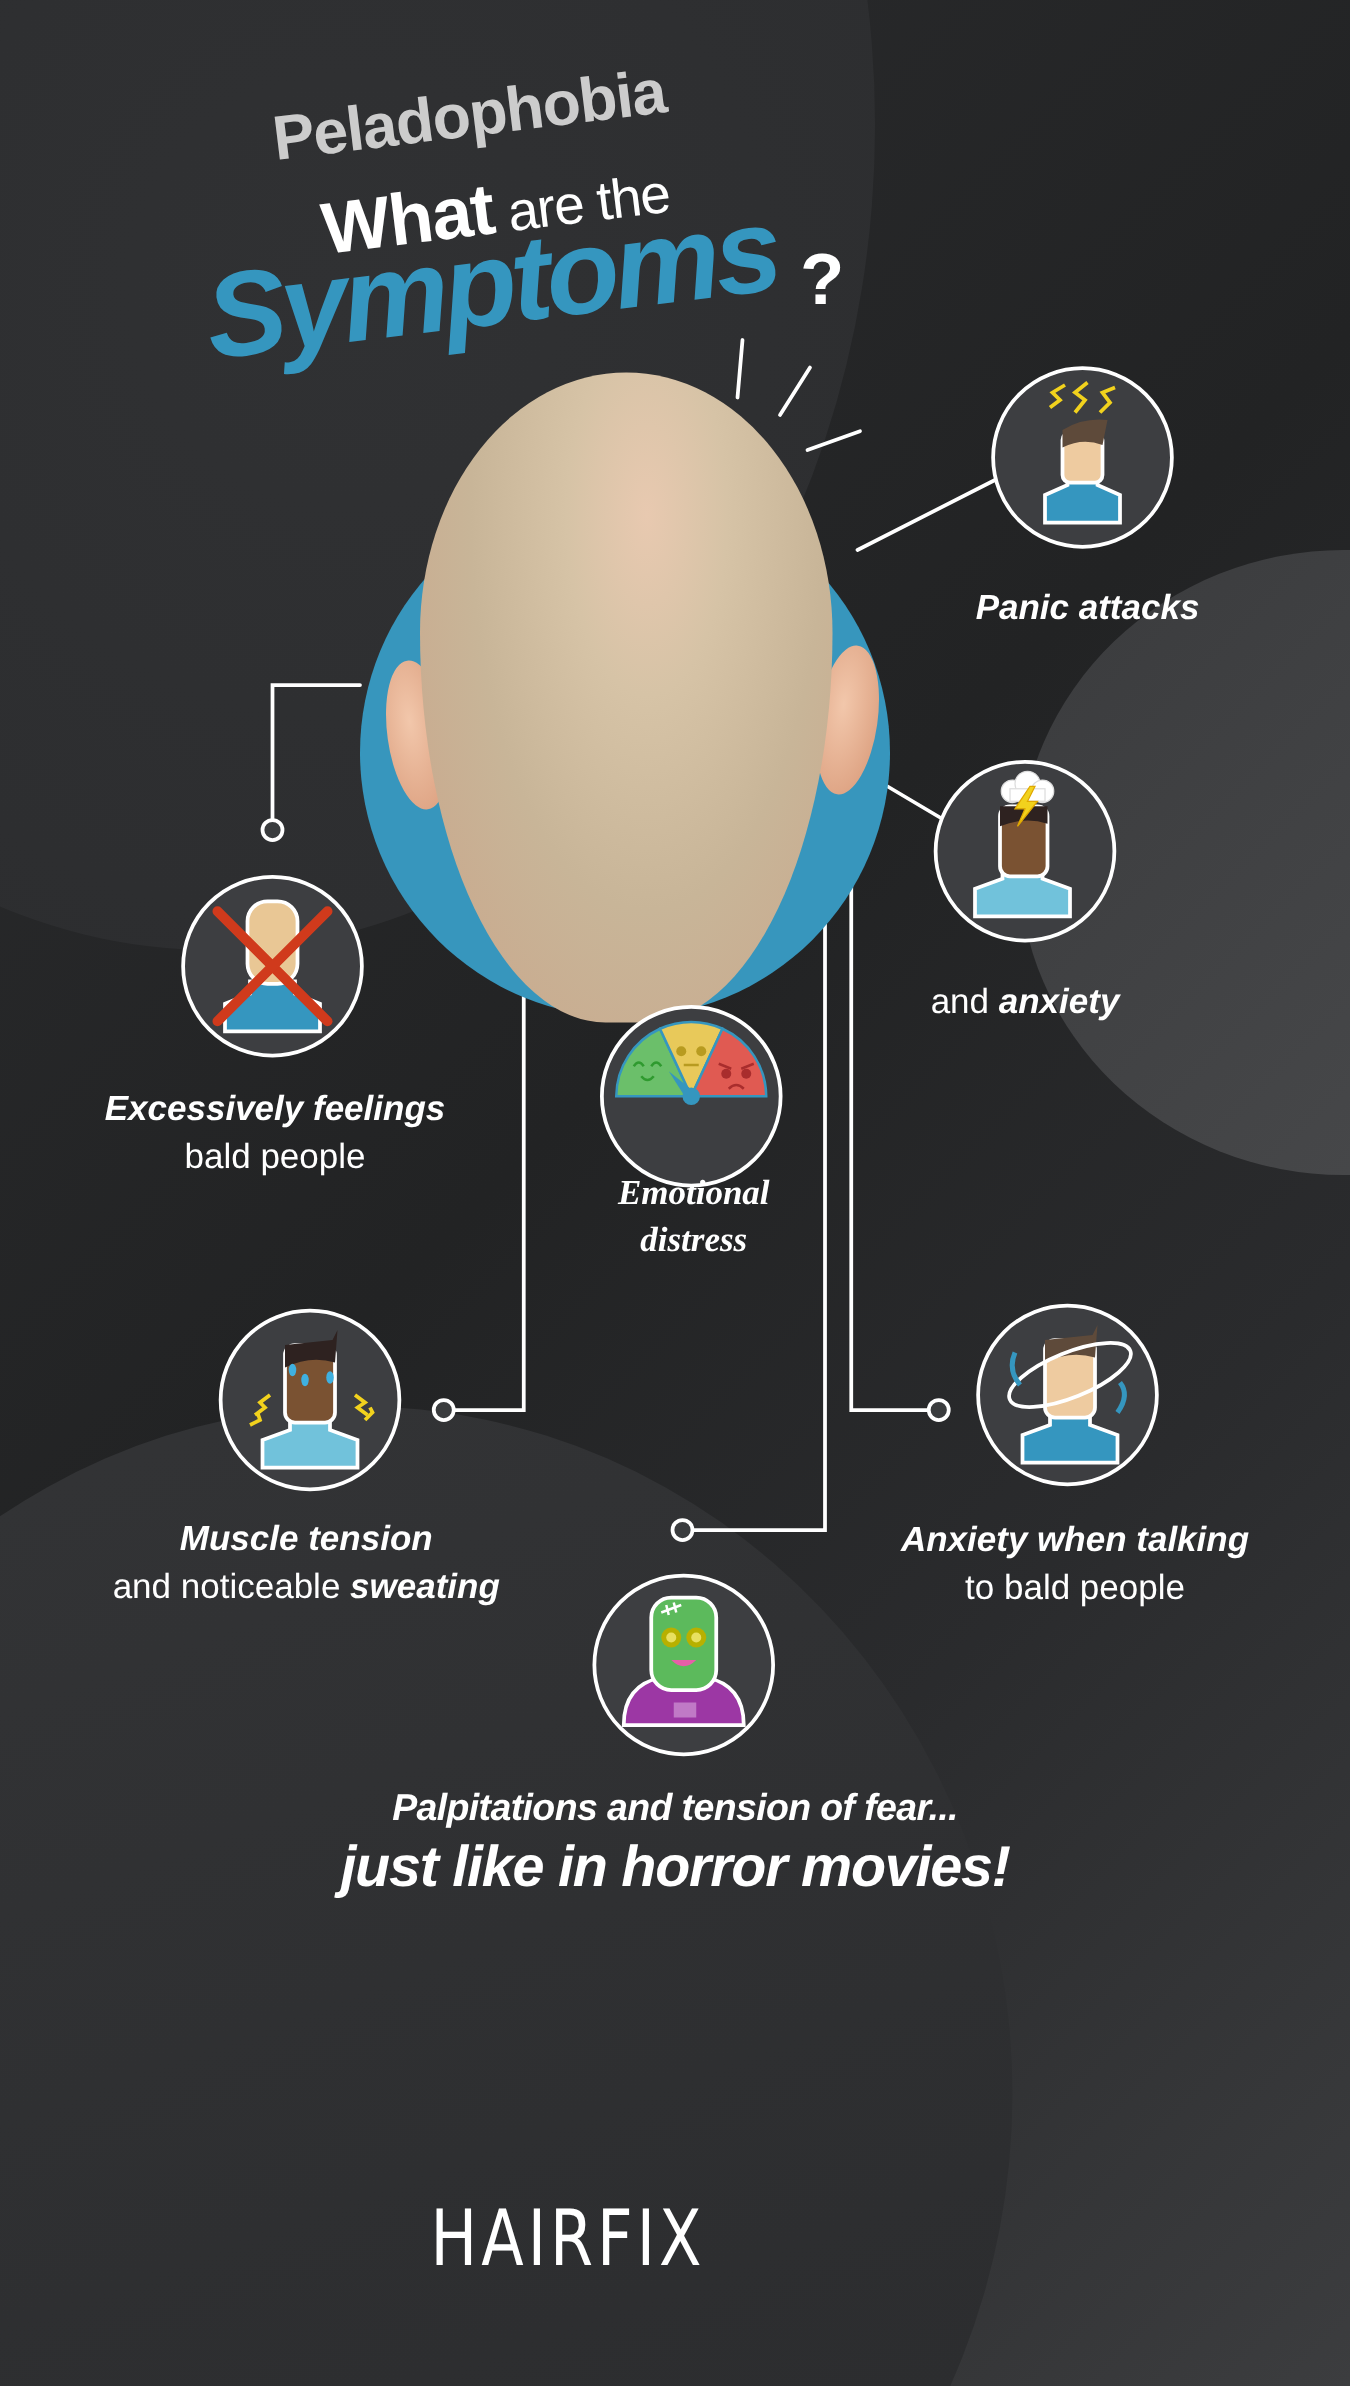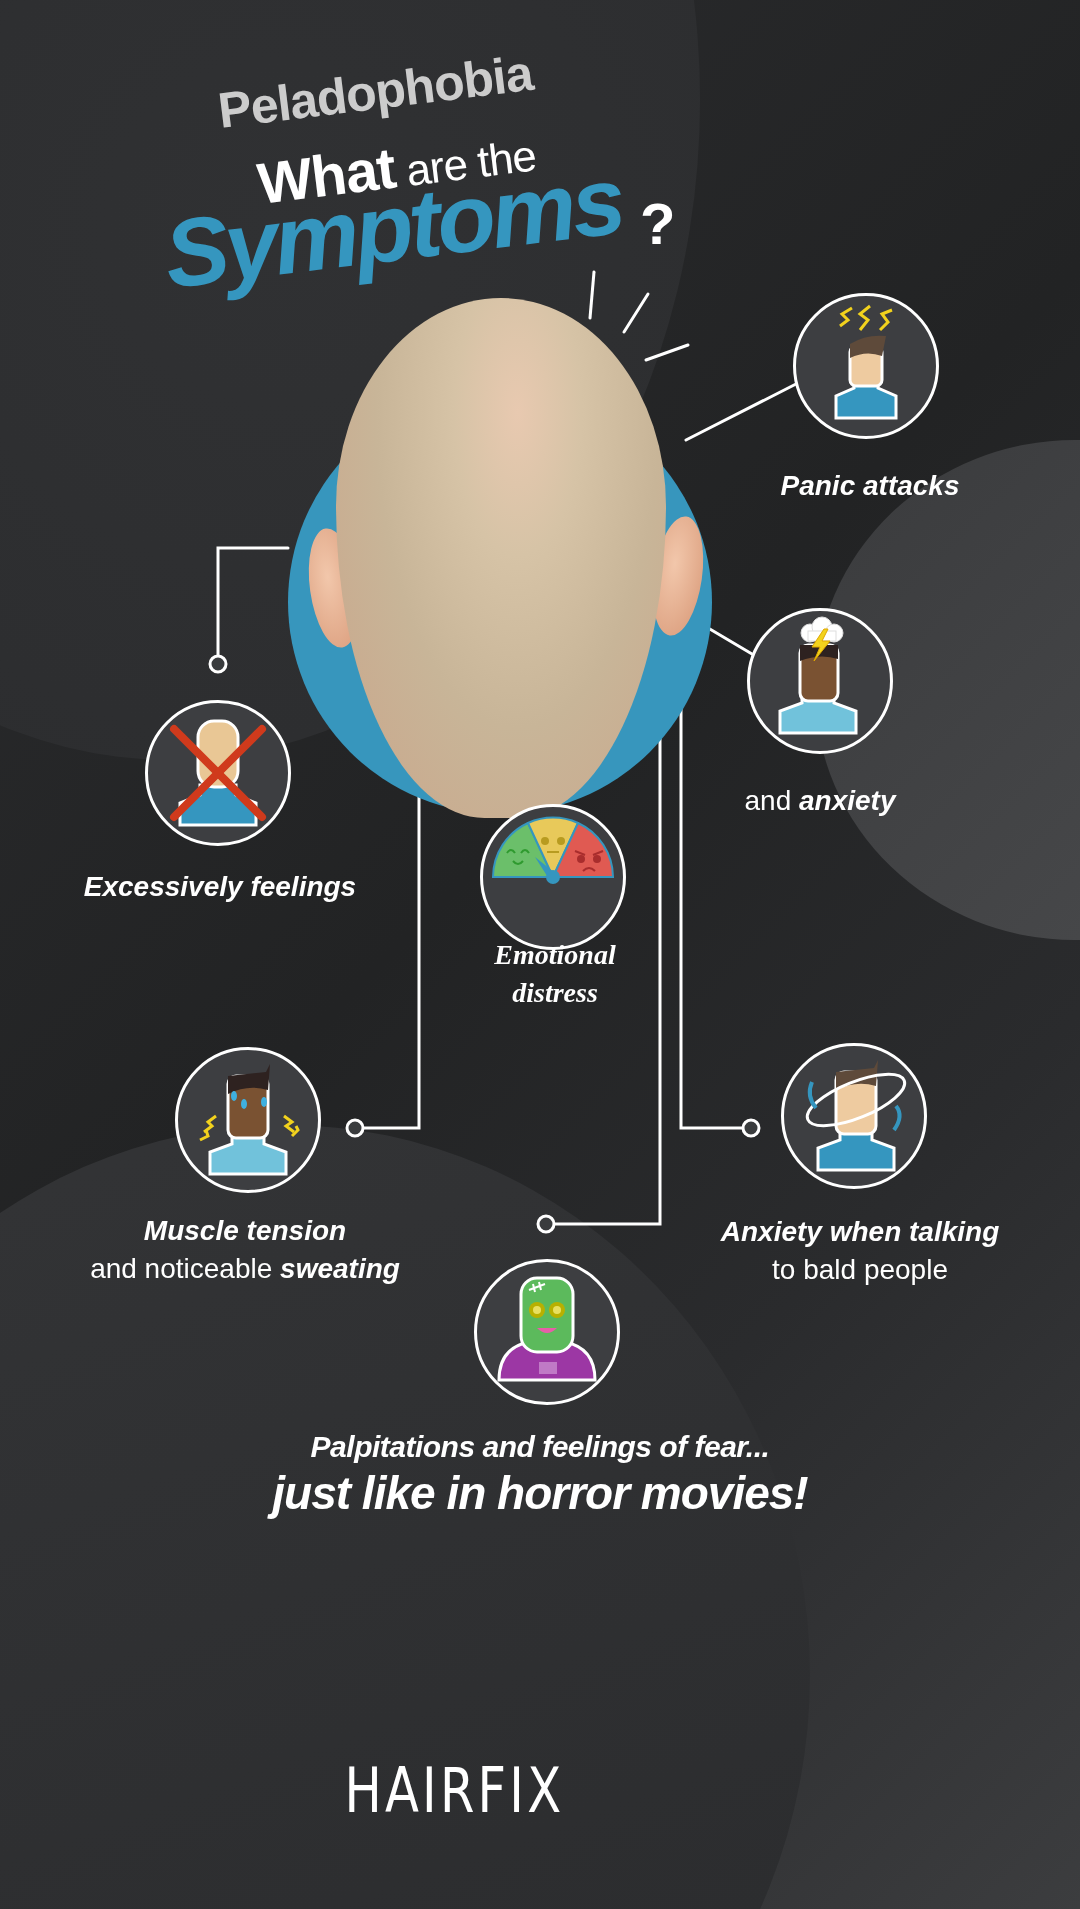--- a/index.html
+++ b/index.html
@@ -107,20 +107,21 @@
   <div class="icon-circle" style="left:145px;top:700px;">
     <svg viewBox="0 0 140 140">
       <path d="M32,122 L32,100 L52,92 L52,82 L88,82 L88,92 L108,100 L108,122 Z" fill="#3596bf" stroke="#fff" stroke-width="3"></path>
       <rect x="50" y="18" width="40" height="66" rx="16" fill="#e9c795" stroke="#fff" stroke-width="3"></rect>
       <line x1="26" y1="26" x2="114" y2="114" stroke="#d03a1c" stroke-width="8" stroke-linecap="round"></line>
       <line x1="114" y1="26" x2="26" y2="114" stroke="#d03a1c" stroke-width="8" stroke-linecap="round"></line>
     </svg>
   </div>
   <div class="label" style="left:40px;top:868px;width:360px;">
     <div class="bi">Excessively feelings</div>
+    <div class="rg">bald people</div>
   </div>
 
   <div class="icon-circle" style="left:747px;top:608px;">
     <svg viewBox="0 0 140 140">
       <path d="M30,122 L30,100 L52,92 L52,82 L84,82 L84,92 L106,100 L106,122 Z" fill="#71c2db" stroke="#fff" stroke-width="3"></path>
       <rect x="50" y="34" width="38" height="56" rx="8" fill="#7a5232" stroke="#fff" stroke-width="3"></rect>
       <path d="M50,50 L50,34 L88,34 L88,48 Q70,42 50,50 Z" fill="#2e2220"></path>
       <g fill="#ffffff" stroke="#ddd" stroke-width="1">
         <circle cx="60" cy="22" r="9"></circle>
           <circle cx="72" cy="16" r="10"></circle>
@@ -211,20 +212,20 @@
       <rect x="62" y="100" width="18" height="12" fill="#c07ac6"></rect>
       <rect x="44" y="16" width="52" height="74" rx="16" fill="#5cba5c" stroke="#fff" stroke-width="3"></rect>
       <path d="M52,28 l16,-6 M56,22 l2,8 M62,20 l2,8" stroke="#fff" stroke-width="2"></path>
       <circle cx="60" cy="48" r="8" fill="#b8b000"></circle>
         <circle cx="60" cy="48" r="4" fill="#e8e060"></circle>
       <circle cx="80" cy="48" r="8" fill="#b8b000"></circle>
         <circle cx="80" cy="48" r="4" fill="#e8e060"></circle>
       <path d="M60,66 q10,10 20,0" fill="#e65fa8"></path>
     </svg>
   </div>
-  <div class="footer-note fn1">Palpitations and feelings of fear...</div>
+  <div class="footer-note fn1">Palpitations and tension of fear...</div>
   <div class="footer-note fn2">just like in horror movies!</div>
 
   <div class="logo">
     <div class="logo-main">HAIRFIX</div>
   </div>
 
 </div>
 
 </body></html>

